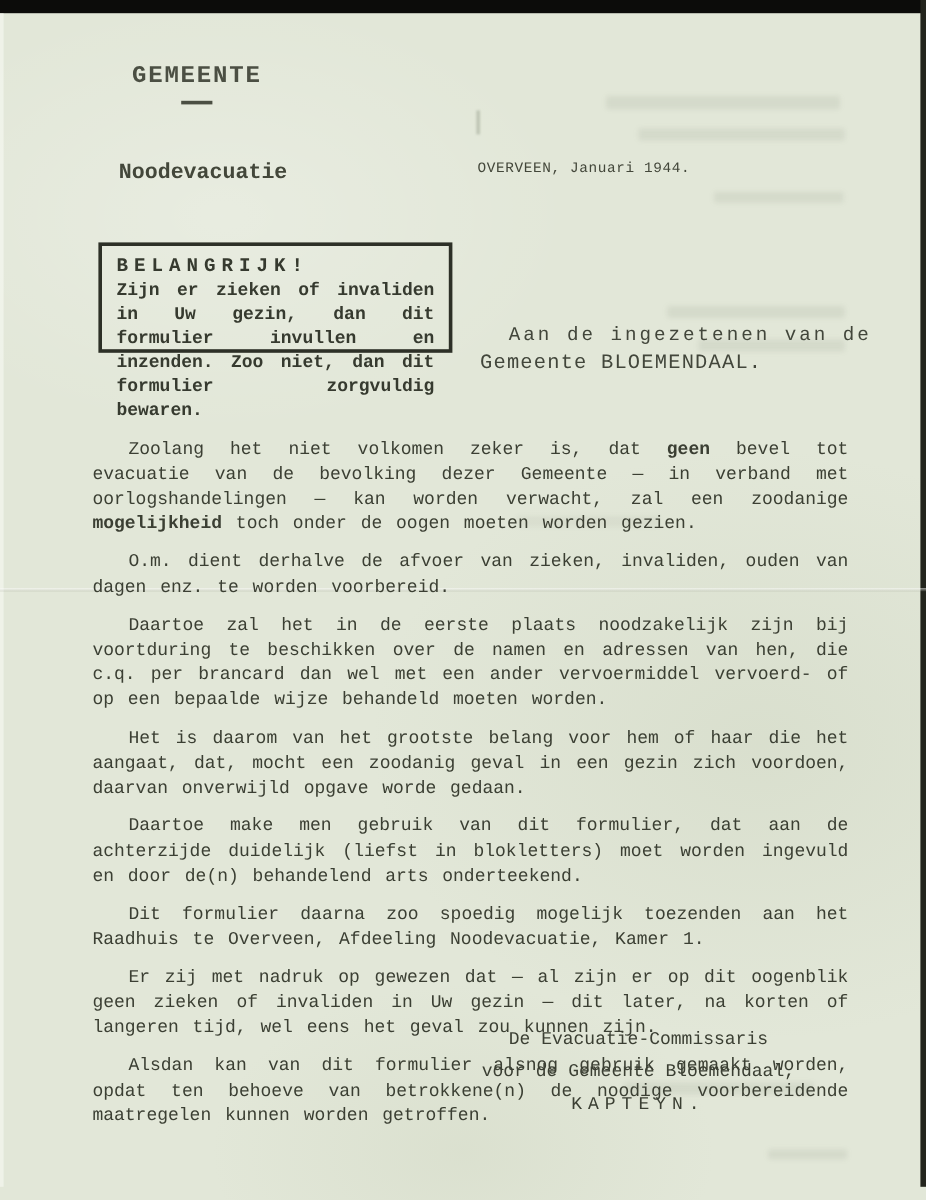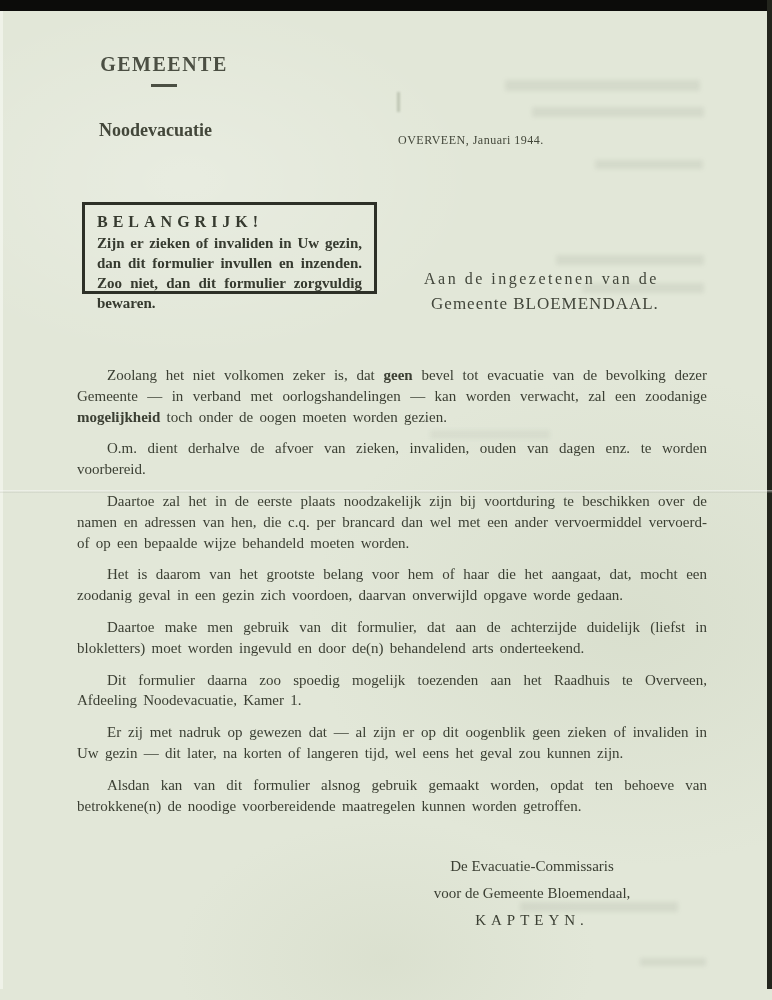--- a/index.html
+++ b/index.html
@@ -1,18 +1,18 @@
 <!DOCTYPE html>
 <html><head>
 <meta charset="utf-8">
 <style>
   html,body{margin:0;padding:0;background:#777;}
   .scan{
     position:relative;width:772px;height:1000px;overflow:hidden;
-    font-family:Liberation Serif, serif;
+    font-family:Liberation Mono, monospace;
     color:#3d4136;
     background:
       radial-gradient(ellipse 420px 260px at 24% 18%, rgba(255,255,255,0.22), rgba(255,255,255,0) 70%),
       radial-gradient(ellipse 500px 380px at 82% 62%, rgba(176,186,158,0.18), rgba(176,186,158,0) 65%),
       radial-gradient(ellipse 300px 200px at 50% 96%, rgba(190,198,172,0.20), rgba(190,198,172,0) 70%),
       #e2e7d8;
   }
   
   .edge-top{position:absolute;left:0;top:0;width:772px;height:11px;background:#0c0c0a;}
   .edge-right{position:absolute;left:767px;top:0;width:5px;height:989px;background:#23251d;}
@@ -30,34 +30,34 @@
   .g4{left:556px;top:255px;width:148px;height:10px;}
   .g5{left:582px;top:283px;width:122px;height:10px;}
   .g6{left:430px;top:430px;width:120px;height:9px;opacity:.7;}
   .g7{left:520px;top:902px;width:158px;height:10px;}
   .g8{left:640px;top:958px;width:66px;height:8px;}
 
   
   .muni{position:absolute;left:72px;top:52px;width:184px;text-align:center;
     font-weight:bold;font-size:20px;line-height:24px;letter-spacing:1.5px;color:#4b4f43;}
   .muni-rule{width:26px;height:3px;background:#4b4f43;margin:8px auto 0;}
-  .subject{position:absolute;left:99px;top:120px;font-size:18px;font-weight:bold;color:#43473a;}
+  .subject{position:absolute;left:99px;top:134px;font-size:18px;font-weight:bold;color:#43473a;}
   .dateline{position:absolute;left:398px;top:133px;font-size:12px;color:#43473a;letter-spacing:0.5px;}
 
   
   .notice-box{position:absolute;left:82px;top:202px;width:295px;height:92px;
     box-sizing:border-box;border:3px solid #2d3027;padding:8px 12px 6px;color:#363a2f;}
   .notice-title{font-size:16px;font-weight:bold;letter-spacing:5px;}
   .notice-body{margin-top:2px;font-size:15px;font-weight:bold;line-height:20px;
     text-align:justify;word-spacing:2px;}
 
   
   .addressee{position:absolute;left:400px;top:268px;color:#42463b;}
   .addr1{font-size:16px;letter-spacing:2.5px;line-height:22px;margin-left:24px;}
-  .addr2{font-size:17px;letter-spacing:1px;line-height:22px;margin-top:3px;text-align:right;}
+  .addr2{font-size:17px;letter-spacing:1px;line-height:22px;margin-top:3px;}
 
   
   .body-text{position:absolute;left:66px;top:354px;width:652px;
     font-size:15px;line-height:20.8px;text-align:justify;word-spacing:2.5px;color:#3b3f33;}
   .para{margin:11px;text-indent:30px;}
   .b{font-weight:bold;}
 
   
   .signature{position:absolute;left:382px;top:853px;width:300px;text-align:center;
     font-size:15px;line-height:27px;color:#3b3f33;}

